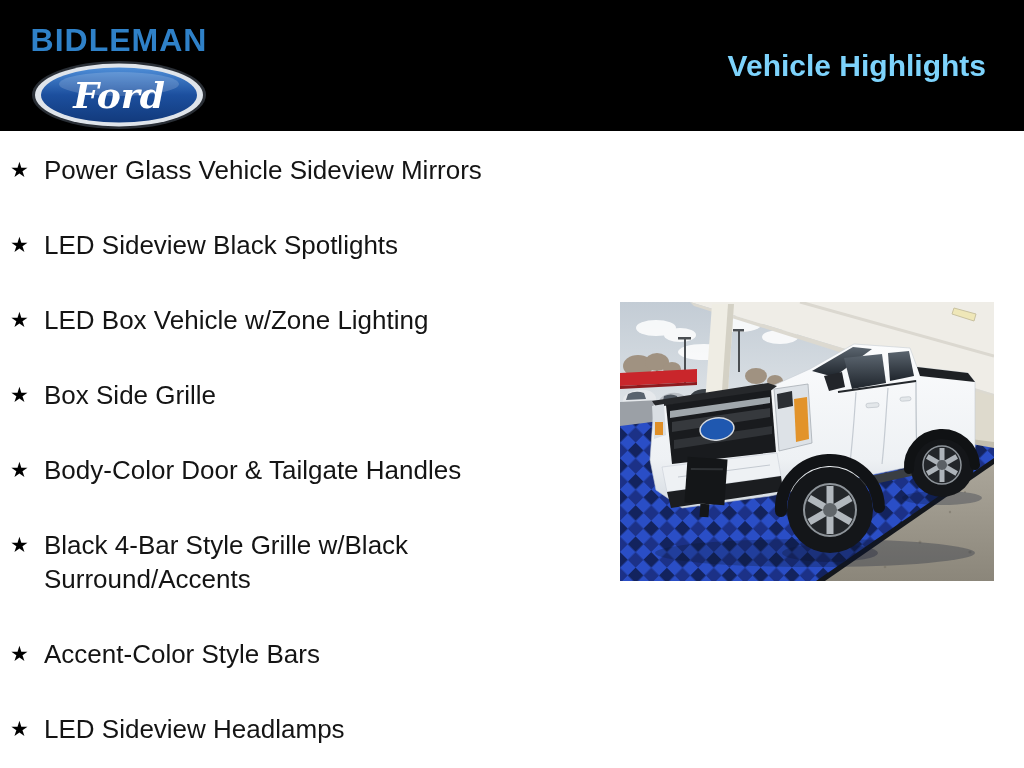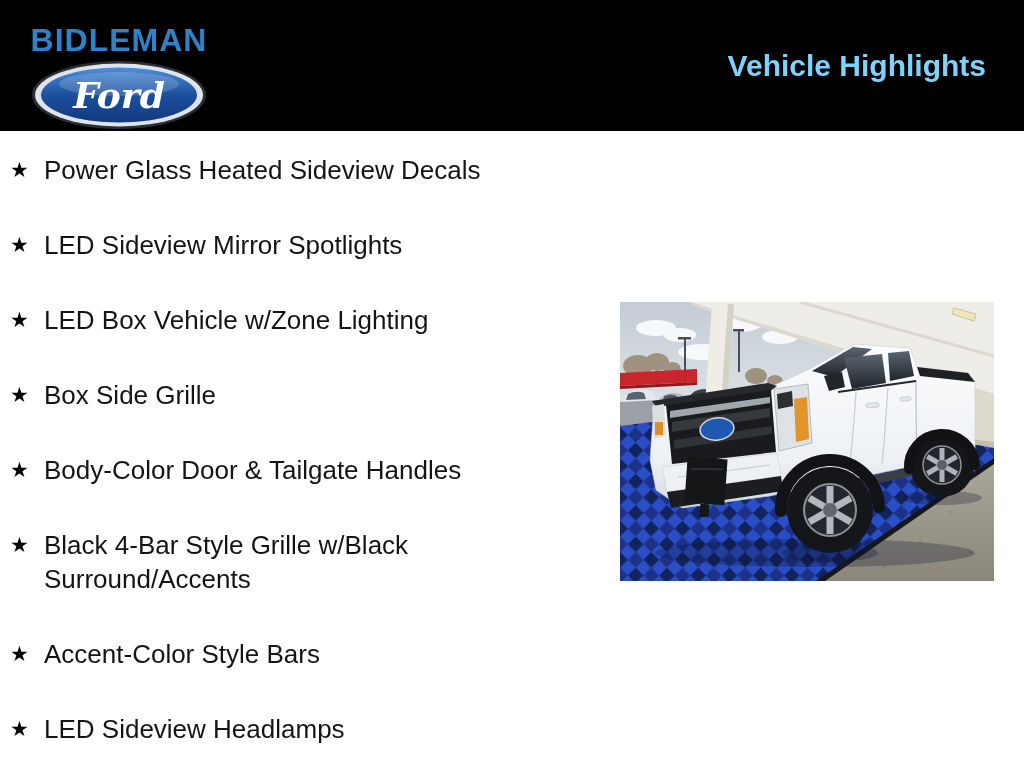--- a/index.html
+++ b/index.html
@@ -69,25 +69,25 @@
         <text x="88" y="48" text-anchor="middle" fill="#ffffff" font-family="'DejaVu Serif', serif" font-style="italic" font-weight="bold" font-size="36">Ford</text>
       </svg>
     </div>
   </div>
   <div class="page-title">Vehicle Highlights</div>
 </div>
 
 <ul class="features">
   <li>
     <span class="star">★</span>
-    <span class="feature-text">Power Glass Heated Sideview Decals</span>
-  </li>
-  <li>
-    <span class="star">★</span>
-    <span class="feature-text">LED Sideview Mirror Spotlights</span>
+    <span class="feature-text">Power Glass Vehicle Sideview Mirrors</span>
+  </li>
+  <li>
+    <span class="star">★</span>
+    <span class="feature-text">LED Sideview Black Spotlights</span>
   </li>
   <li>
     <span class="star">★</span>
     <span class="feature-text">LED Box Vehicle w/Zone Lighting</span>
   </li>
   <li>
     <span class="star">★</span>
     <span class="feature-text">Box Side Grille</span>
   </li>
   <li>

